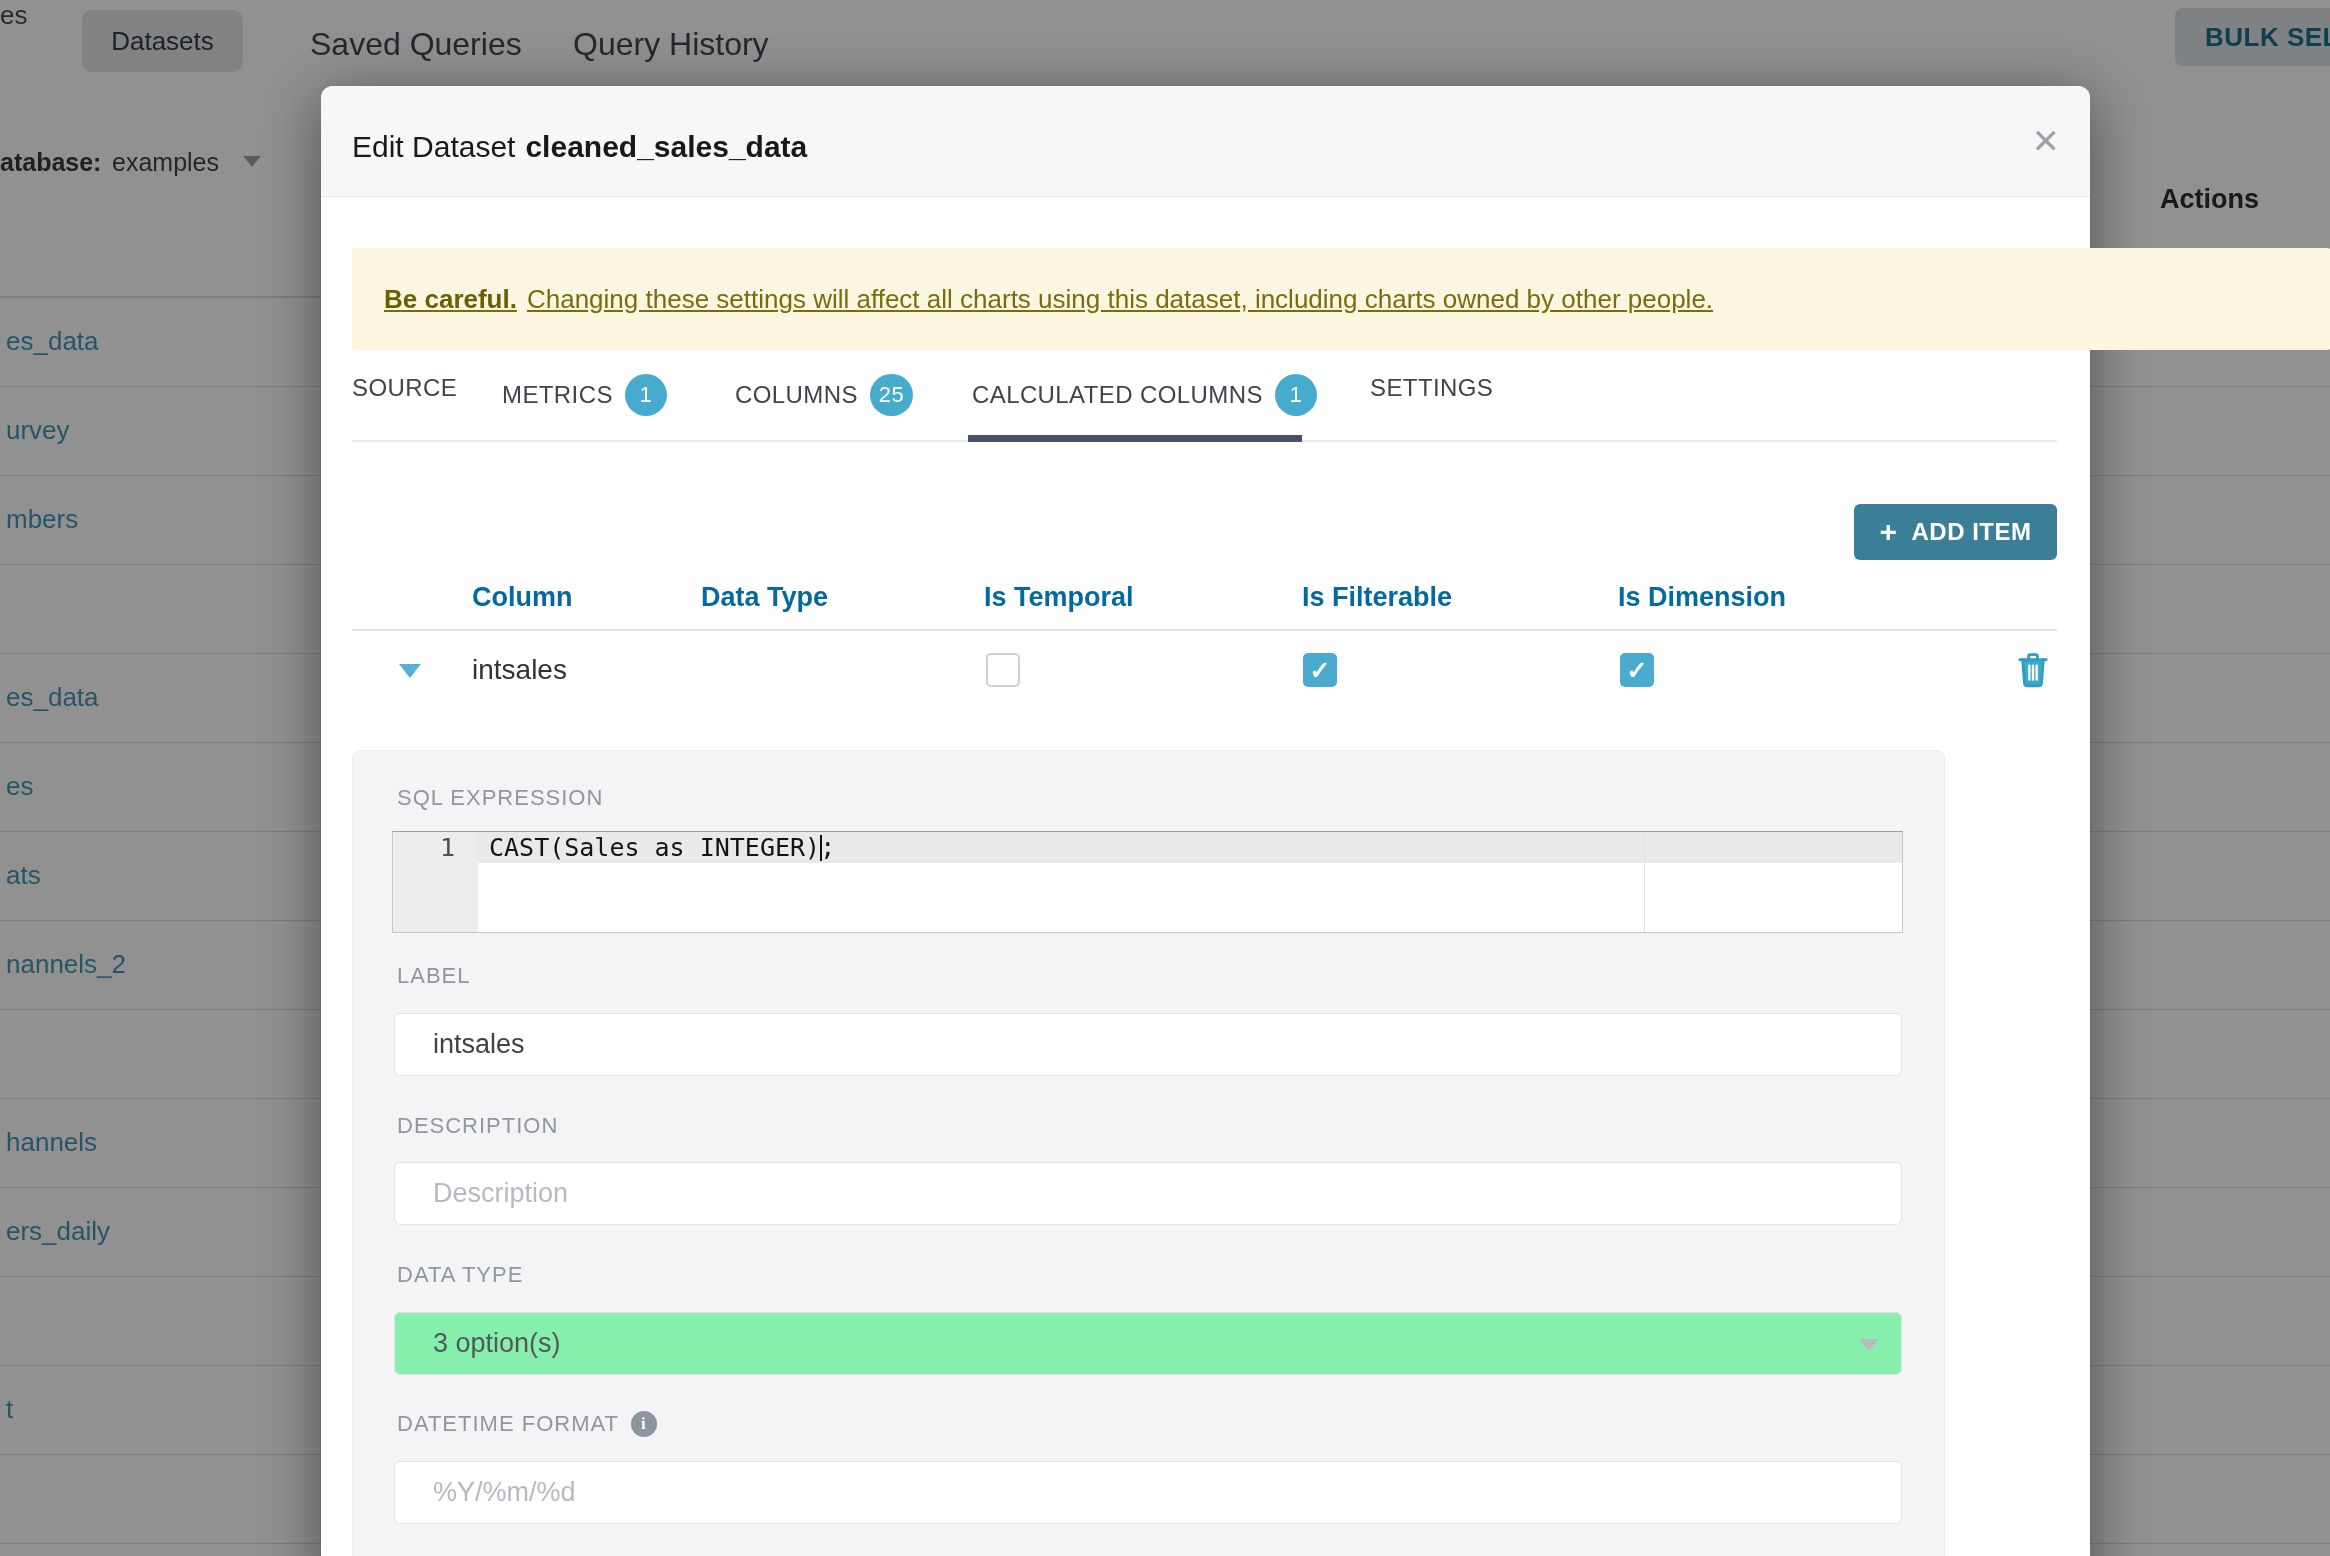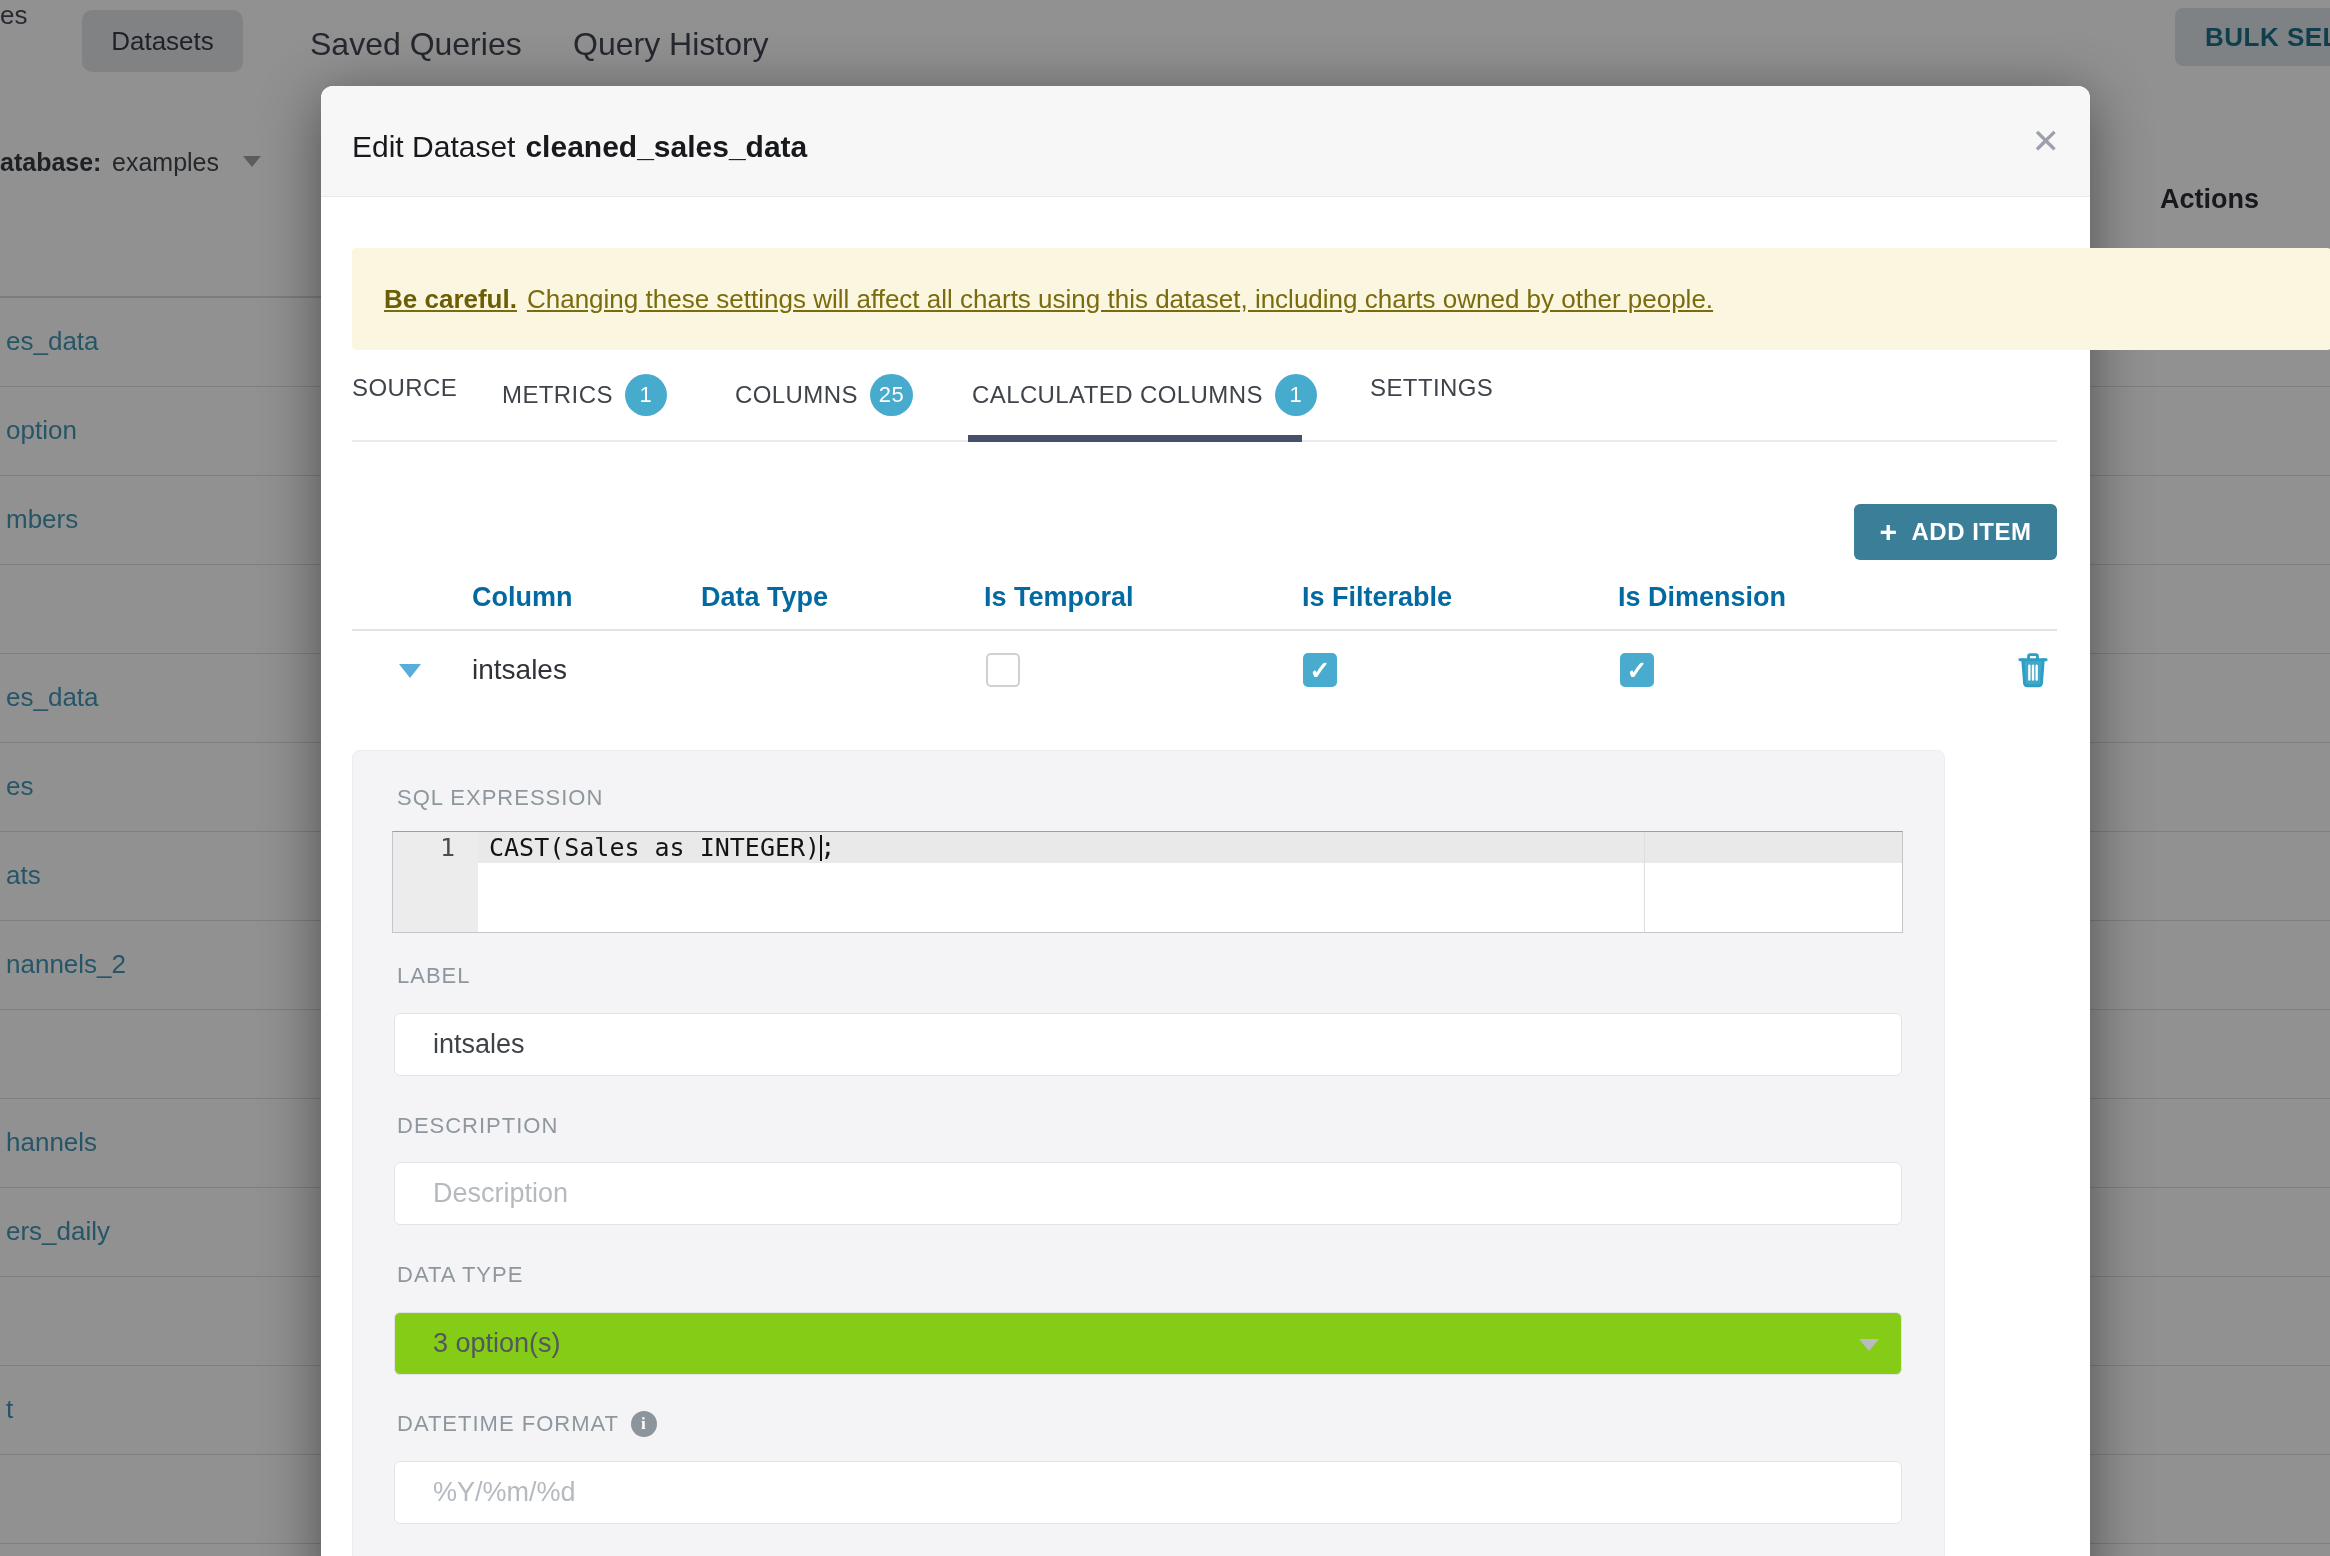--- a/index.html
+++ b/index.html
@@ -92,21 +92,21 @@
     text-align:right;font-family:"DejaVu Sans Mono",monospace;font-size:25px;color:#4d4d4f;}
   .sql-code{position:absolute;left:96px;top:0;height:31px;line-height:31px;
     font-family:"DejaVu Sans Mono",monospace;font-size:25px;color:#141414;white-space:pre;}
   .sql-cursor{position:absolute;left:427px;top:3px;width:2px;height:26px;background:#111;}
   .print-margin{position:absolute;left:1251px;top:0;bottom:0;width:1px;background:#dedede;}
 
   .f-input{position:absolute;left:41px;width:1508px;height:63px;background:#fff;
     border:1px solid #e1e3e6;border-radius:6px;box-sizing:border-box;padding:0 0 0 38px;
     font-size:27px;color:#3f4247;font-family:"Liberation Sans",sans-serif;outline:none;}
   .f-input::placeholder{color:#b5bac0;opacity:1;}
-  .f-select{position:absolute;left:41px;width:1508px;height:63px;background:#84cc16;
+  .f-select{position:absolute;left:41px;width:1508px;height:63px;background:#86efac;
     border:1px solid #e1e3e6;border-radius:6px;box-sizing:border-box;display:flex;
     align-items:center;padding-left:38px;font-size:27px;color:#54575c;}
   .f-select .sel-caret{position:absolute;right:22px;top:26px;width:0;height:0;
     border-left:10px solid transparent;border-right:10px solid transparent;
     border-top:12px solid #b7bcc1;}
 </style>
 </head>
 <body>
 
 <div id="bg">
@@ -122,21 +122,21 @@
   <span class="abs filter-value">examples</span>
   <div class="abs caret-down" style="left:243px;top:156px;"></div>
 
   <span class="abs actions-header">Actions</span>
   <div class="abs hdr-sep"></div>
 
   <div class="abs bg-row" style="top:297px;">
       <span>es_data</span>
     </div>
   <div class="abs bg-row" style="top:386px;">
-      <span>option</span>
+      <span>urvey</span>
     </div>
   <div class="abs bg-row" style="top:475px;">
       <span>mbers</span>
     </div>
   <div class="abs bg-row" style="top:564px;">
       <span></span>
     </div>
   <div class="abs bg-row" style="top:653px;">
       <span>es_data</span>
     </div>

